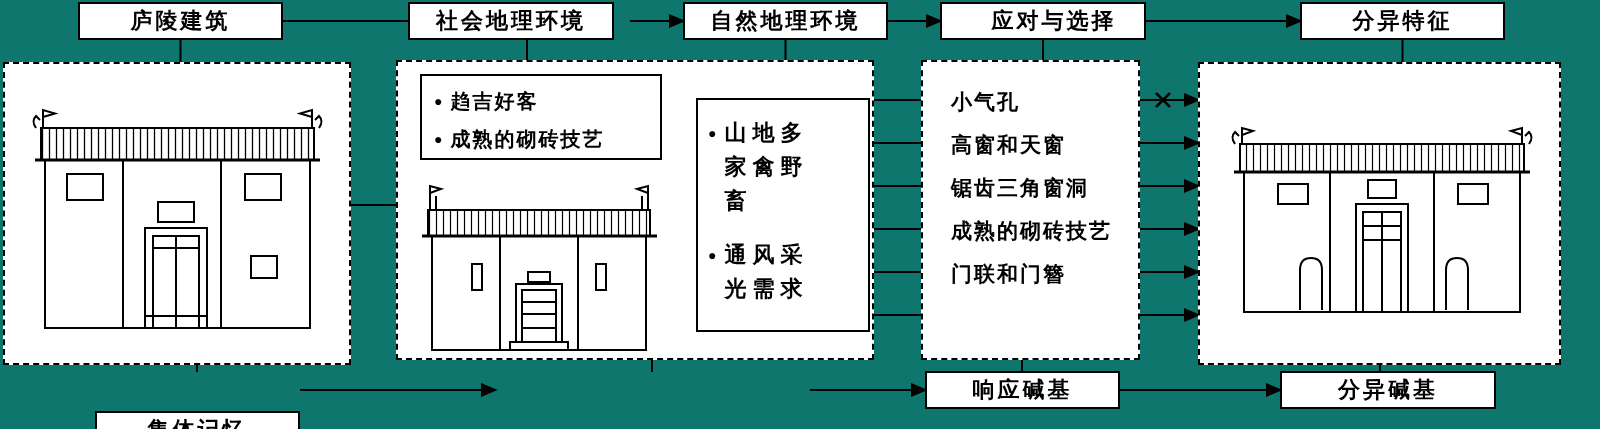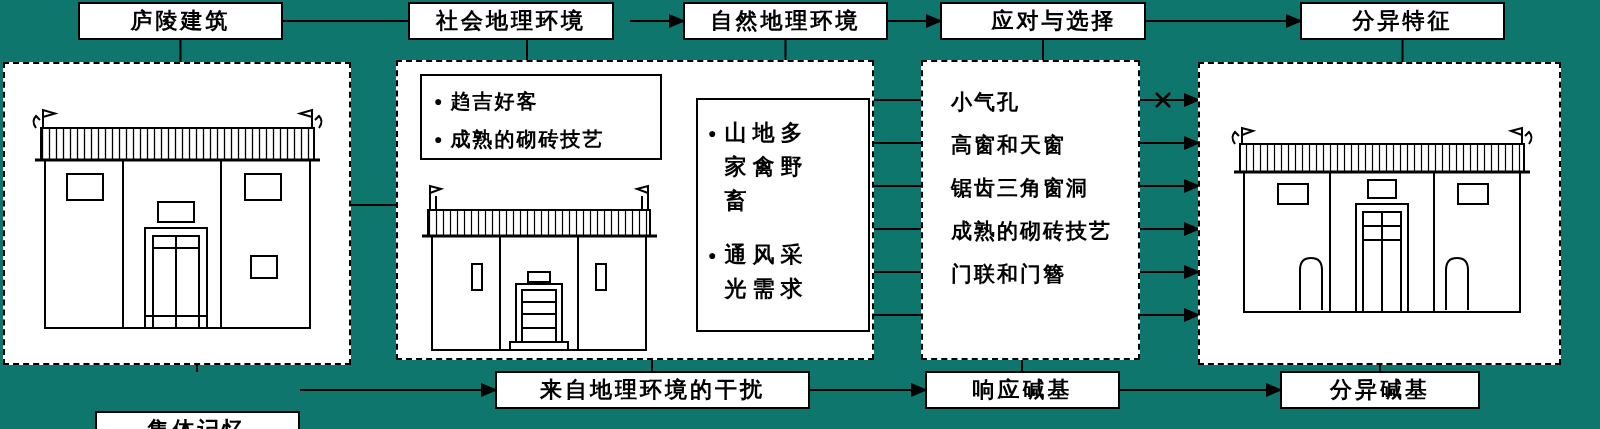--- a/index.html
+++ b/index.html
@@ -227,23 +227,20 @@
       <line x1="141" y1="122" x2="179" y2="122"></line>
       <path d="M78,192 L78,152 Q78,140 89,140 Q100,140 100,152 L100,192"></path>
       <path d="M224,192 L224,152 Q224,140 235,140 Q246,140 246,152 L246,192"></path>
       <line x1="128" y1="194" x2="192" y2="194"></line>
     </g>
   </svg>
 
   <div class="node" style="left:95px;top:371px;width:205px;margin-top:40px;">
     <span>集体记忆</span>
   </div>
-  <div class="node" style="left:495px;top:371px;width:315px;">
-    <span>来自地理环境的干扰</span>
-  </div>
   <div class="node" style="left:925px;top:371px;width:195px;">
     <span>响应碱基</span>
   </div>
-  <div class="node" style="left:1280px;top:371px;width:200px;">
+  <div class="node" style="left:1280px;top:371px;width:216px;">
     <span>分异碱基</span>
   </div>
 
 </div>
 
 </body></html>

